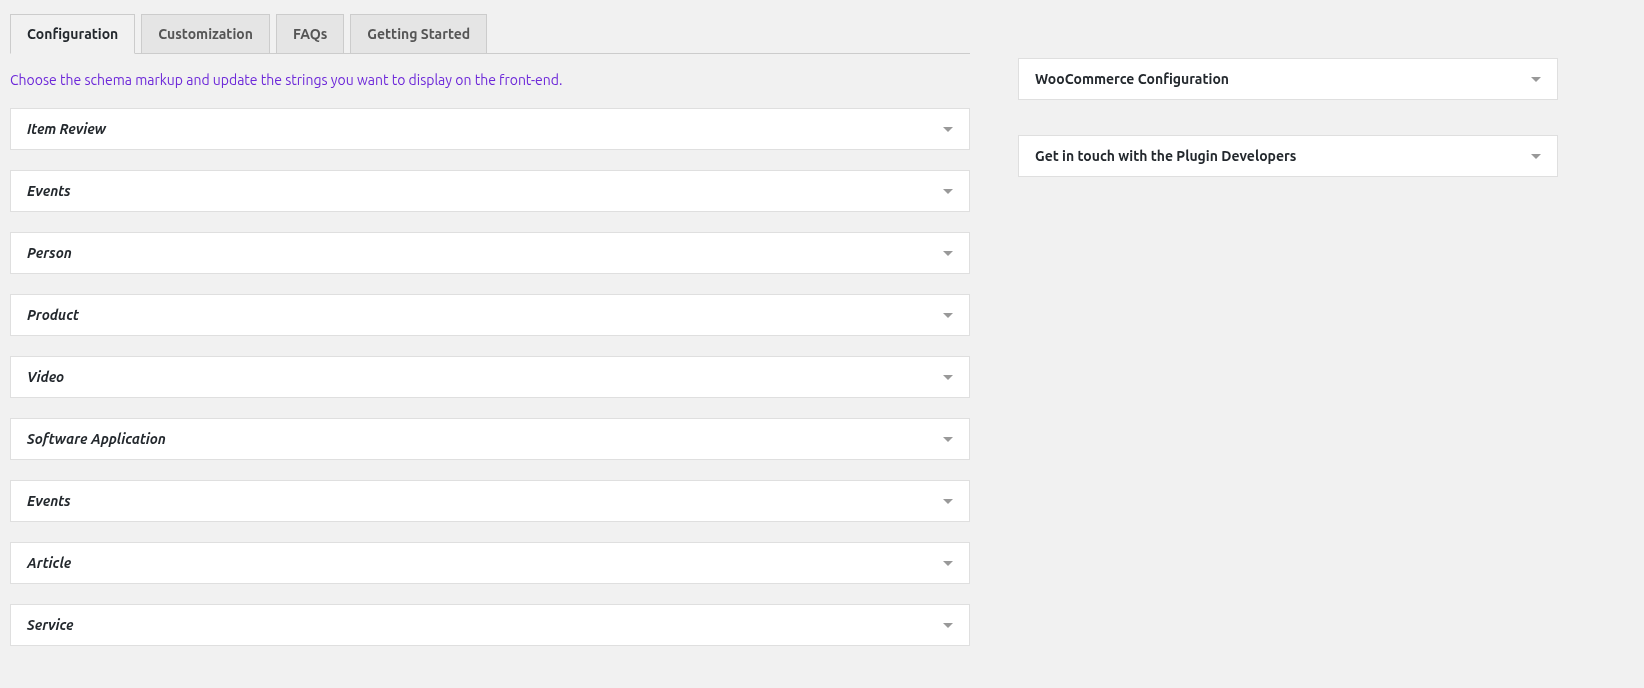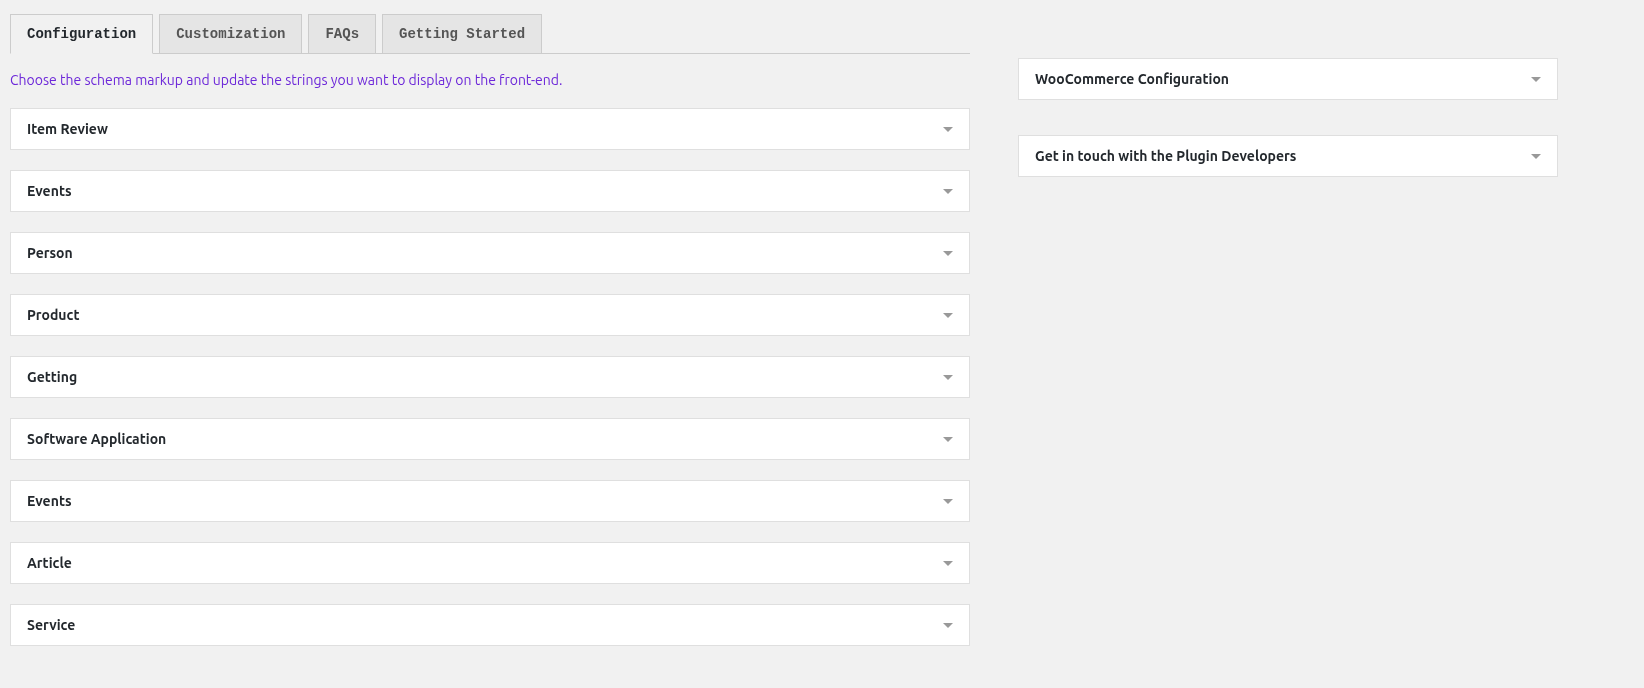--- a/index.html
+++ b/index.html
@@ -38,37 +38,36 @@
     border: 1px solid #ccc;
     border-bottom: none;
     background: #e5e5e5;
     color: #555;
     font-weight: 700;
     margin-right: 6px;
     font-size: 14px;
     cursor: pointer;
     line-height: 1.3;
     position: relative;
-    font-family: Liberation Mono, monospace;
   }
   .tab.active {
     background: #f1f1f1;
     color: #23282d;
     border-bottom: 1px solid #f1f1f1;
     margin-bottom: -1px;
   }
 
   .intro-text {
     color: #6d28d9;
     margin-bottom: 20px;
     font-size: 14px;
   }
 
   
-  .panels { display: flex; flex-direction: column; gap: 20px; }
+  .panels { display: flex; flex-direction: column; gap: 20px; font-style: italic; }
   .panel {
     background: #fff;
     border: 1px solid #dfdfdf;
     display: flex;
     align-items: center;
     justify-content: space-between;
     padding: 12px 16px;
     cursor: pointer;
   }
   .panel-title {
@@ -148,21 +147,21 @@
         <span class="panel-title">Person</span>
         <span class="chevron"></span>
       </div>
 
       <div class="panel">
         <span class="panel-title">Product</span>
         <span class="chevron"></span>
       </div>
 
       <div class="panel">
-        <span class="panel-title">Getting</span>
+        <span class="panel-title">Video</span>
         <span class="chevron"></span>
       </div>
 
       <div class="panel">
         <span class="panel-title">Software Application</span>
         <span class="chevron"></span>
       </div>
 
       <div class="panel">
         <span class="panel-title">Events</span>

